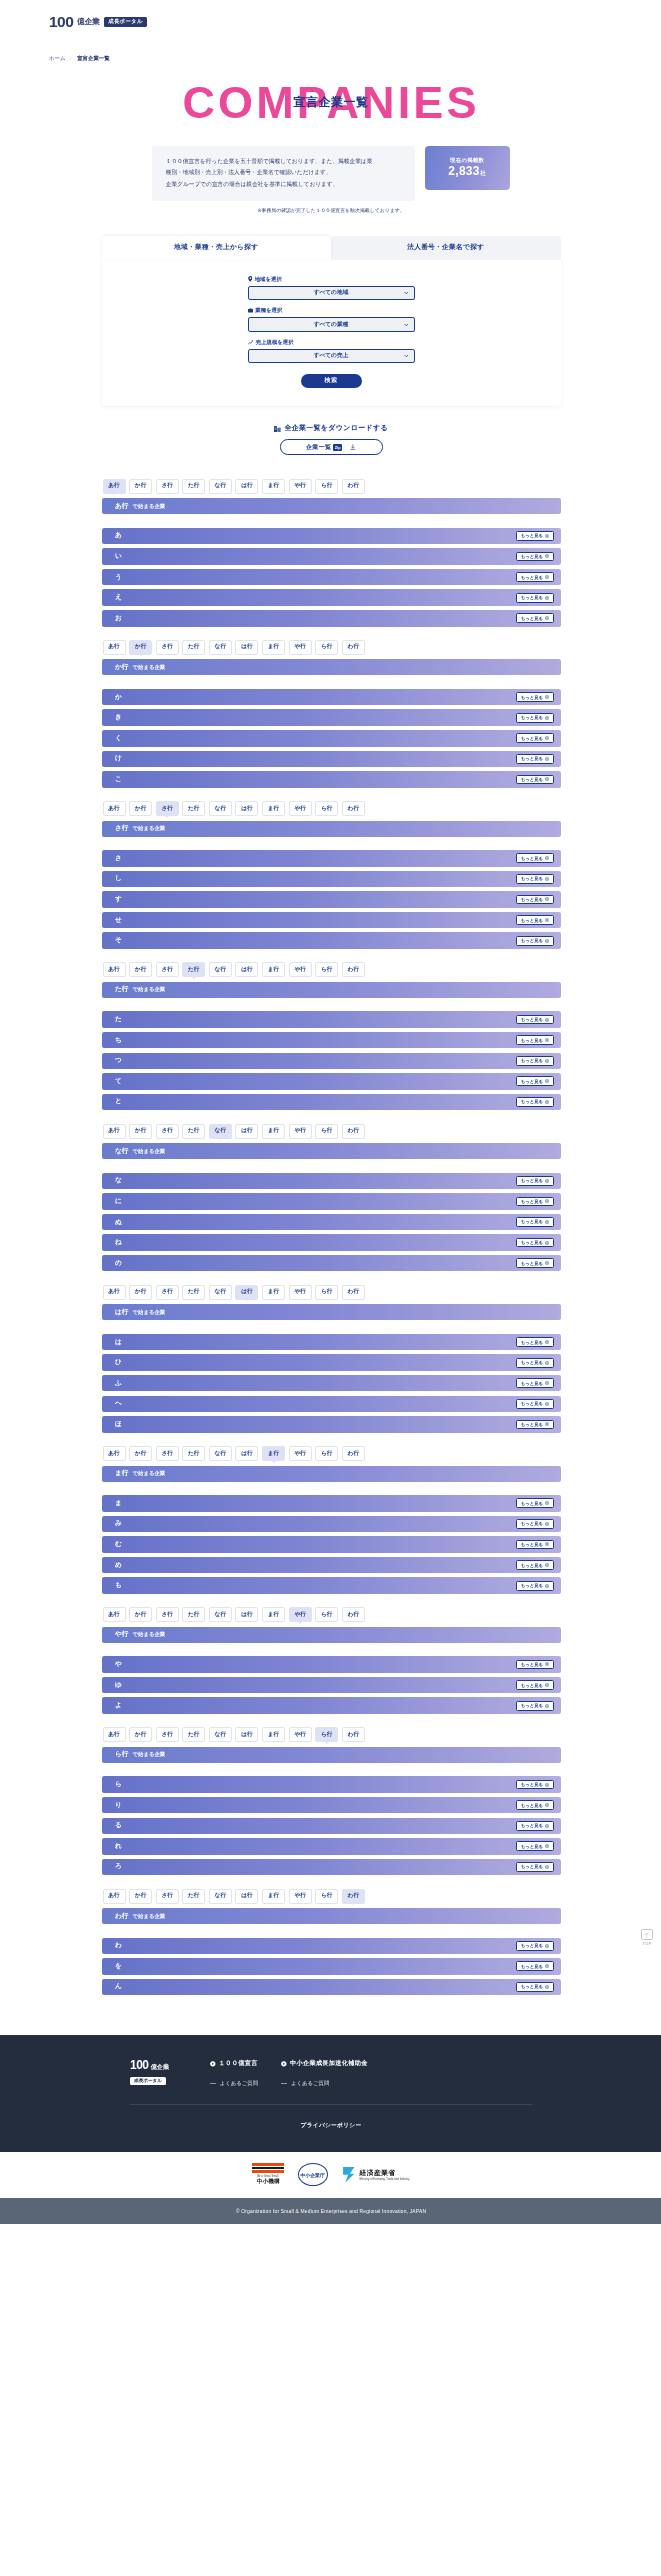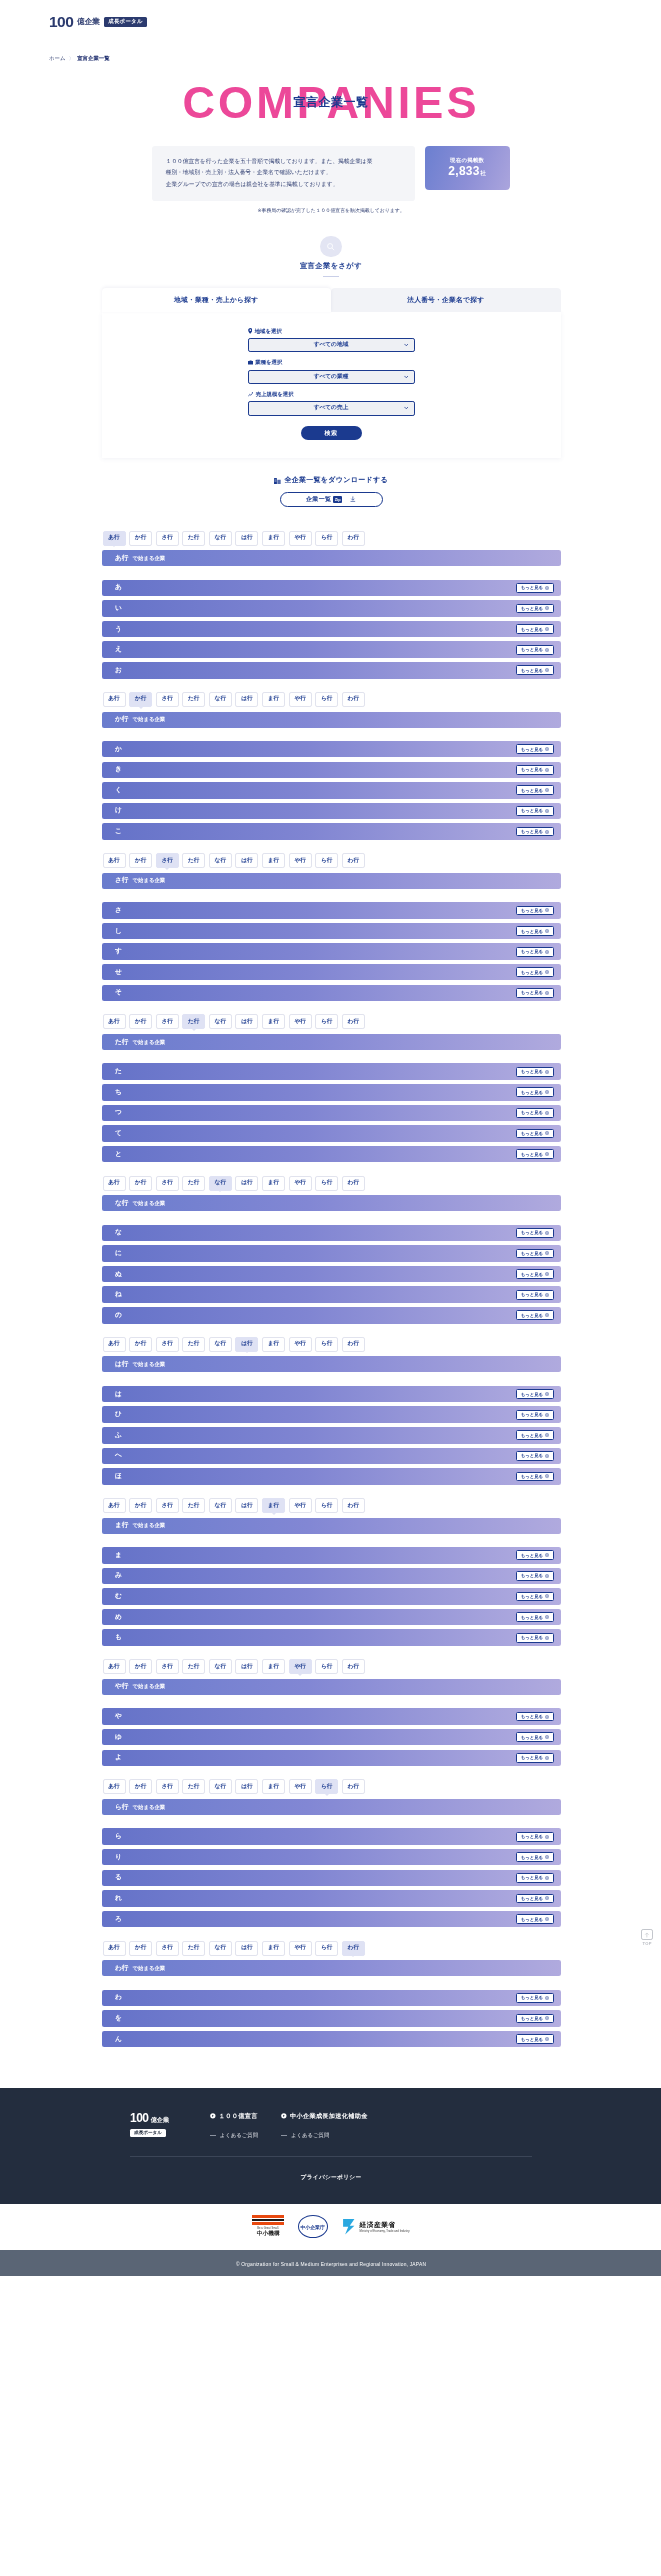--- a/index.html
+++ b/index.html
@@ -207,30 +207,20 @@
       <span class="stat-label">現在の掲載数</span>
       <span>
         <span class="stat-value">2,833</span><span class="stat-unit">社</span>
       </span>
     </div>
   </div>
   <p class="intro-note">※事務局の確認が完了した１００億宣言を順次掲載しております。</p>
 </section>
 
 <section class="search-sec">
-  <div class="search-head">
-    <div class="search-circle">
-      <svg width="9.3" height="9.3" viewBox="0 0 24 24" fill="none" stroke="#ffffff" stroke-width="2">
-        <circle cx="10.5" cy="10.5" r="6.5"></circle>
-          <line x1="15.5" y1="15.5" x2="21" y2="21"></line>
-      </svg>
-    </div>
-    <div class="search-head-title">宣言企業をさがす</div>
-    <div class="search-head-rule"></div>
-  </div>
 
   <div class="search-panel">
     <div class="tabs">
       <div class="tab active">地域・業種・売上から探す</div>
       <div class="tab inactive">法人番号・企業名で探す</div>
     </div>
     <div class="tab-body">
 
       <div class="field">
         <div class="field-label">

